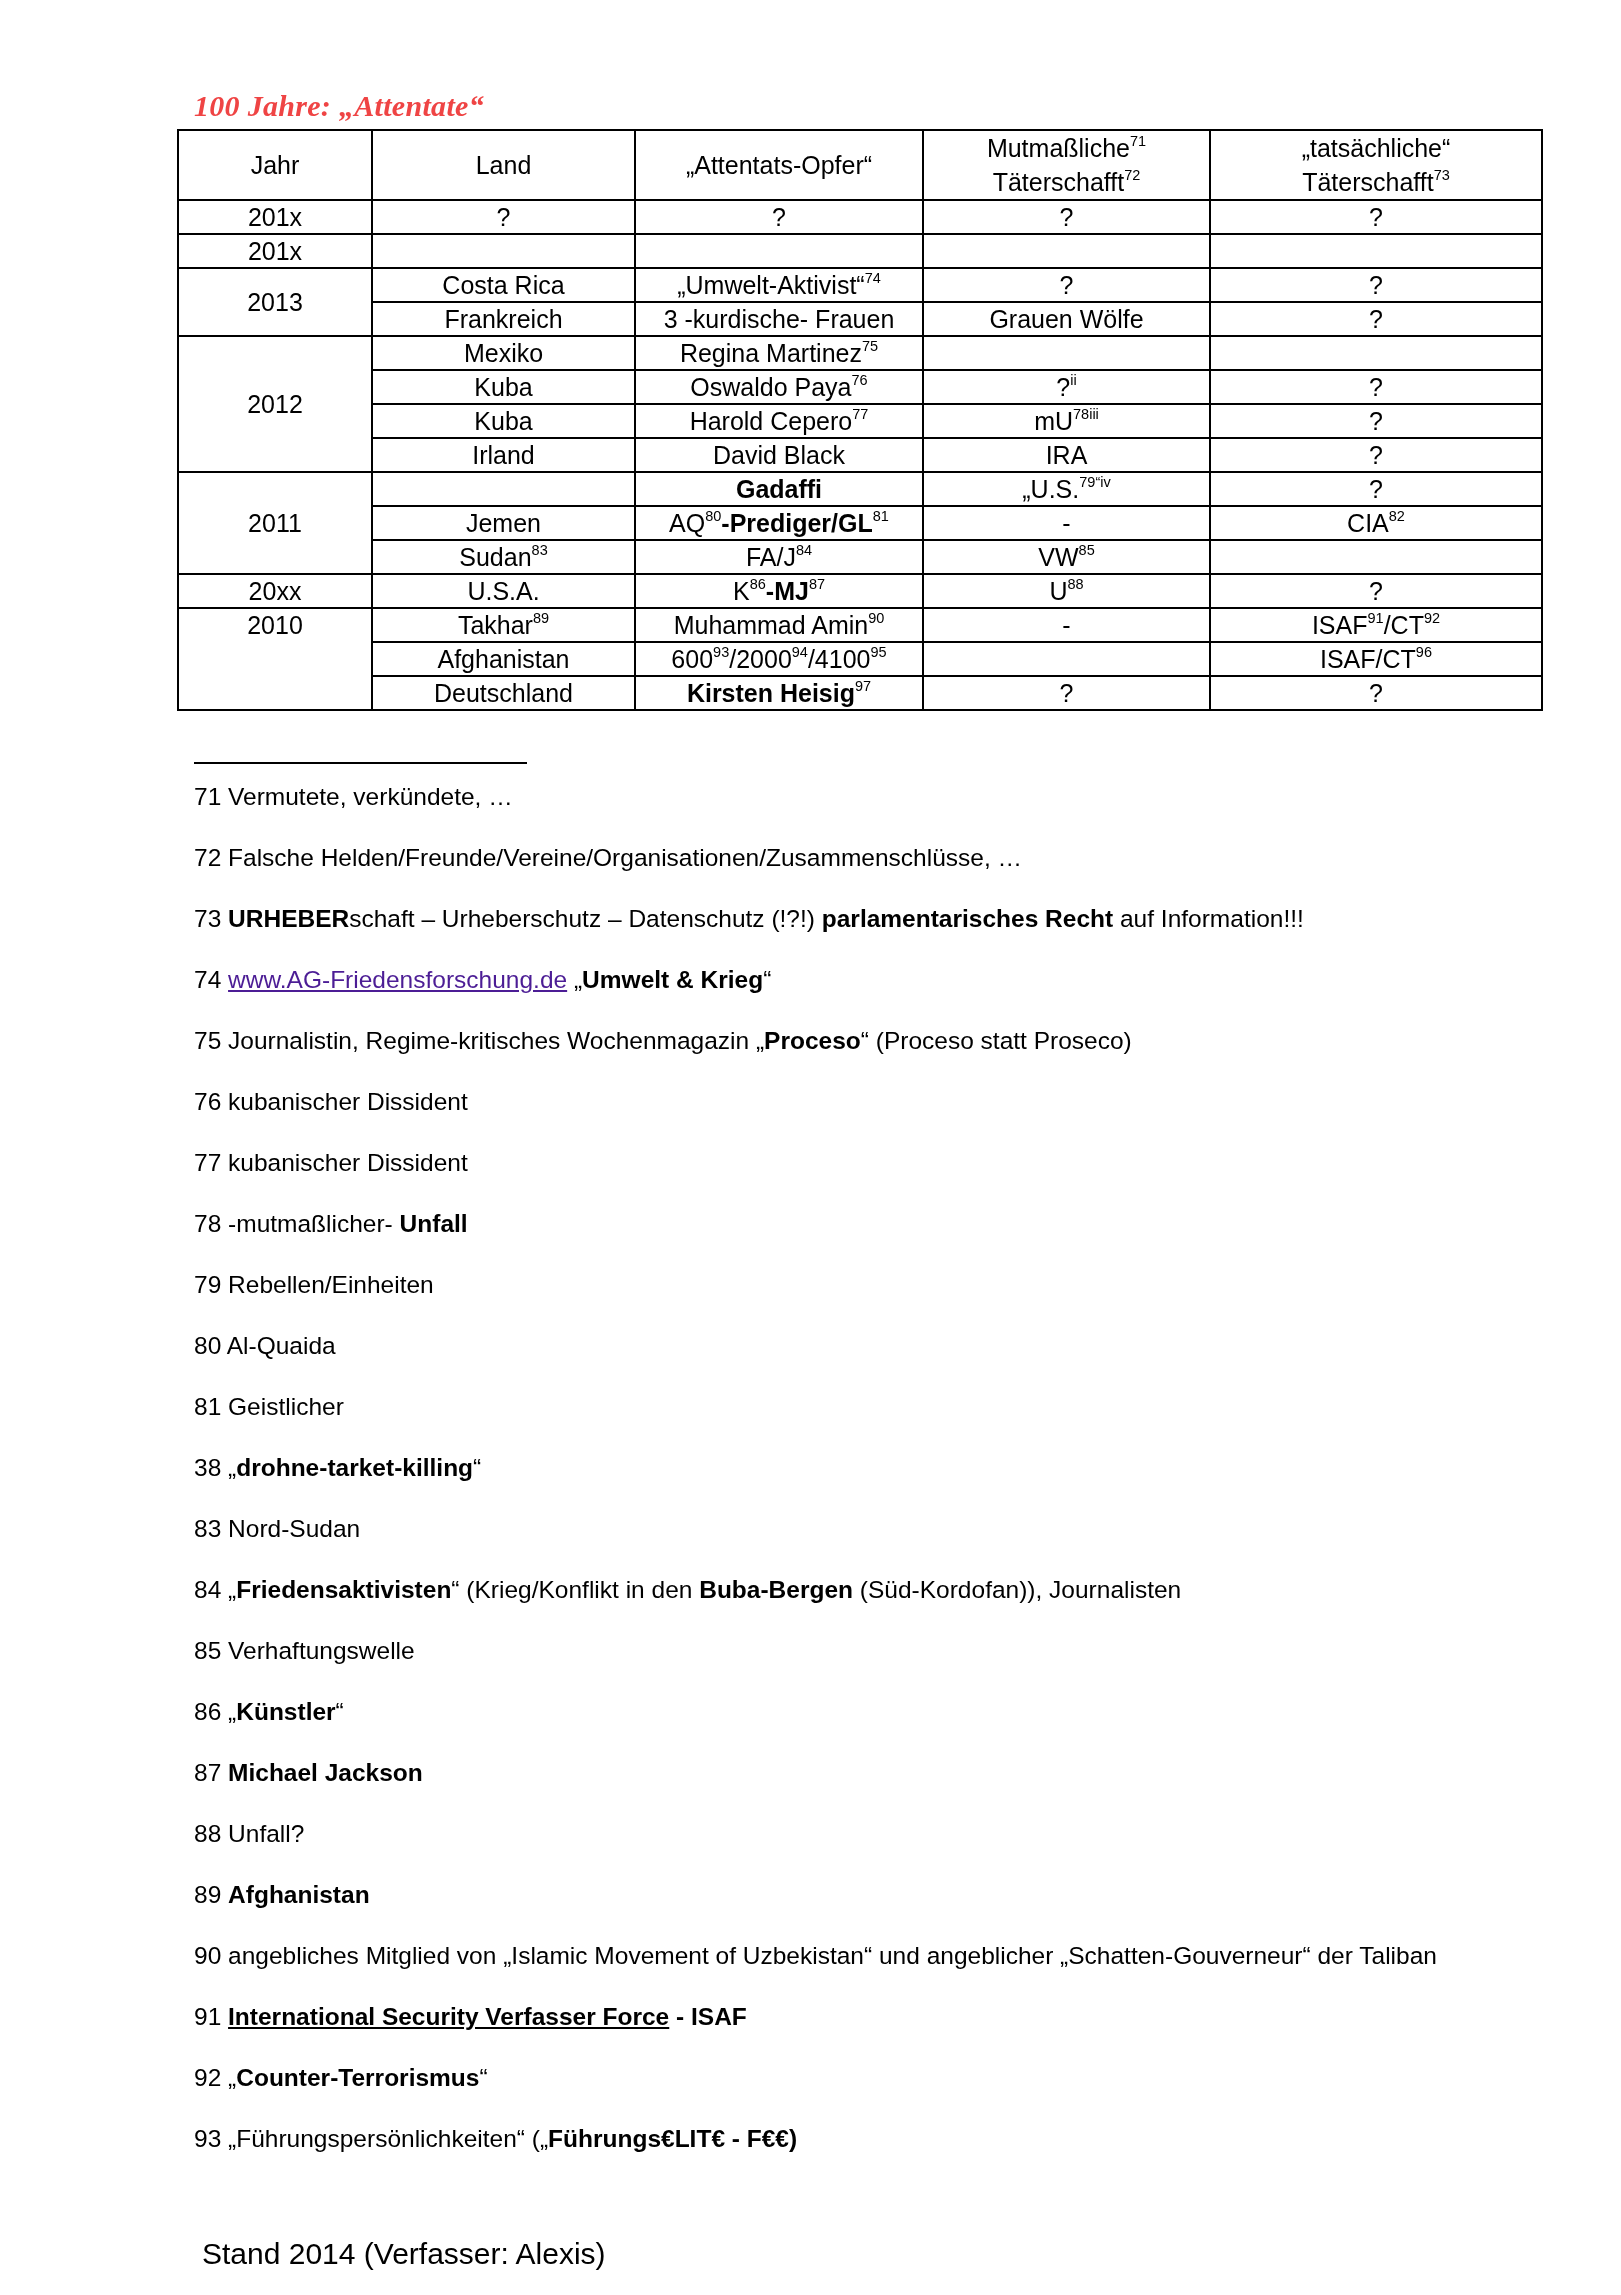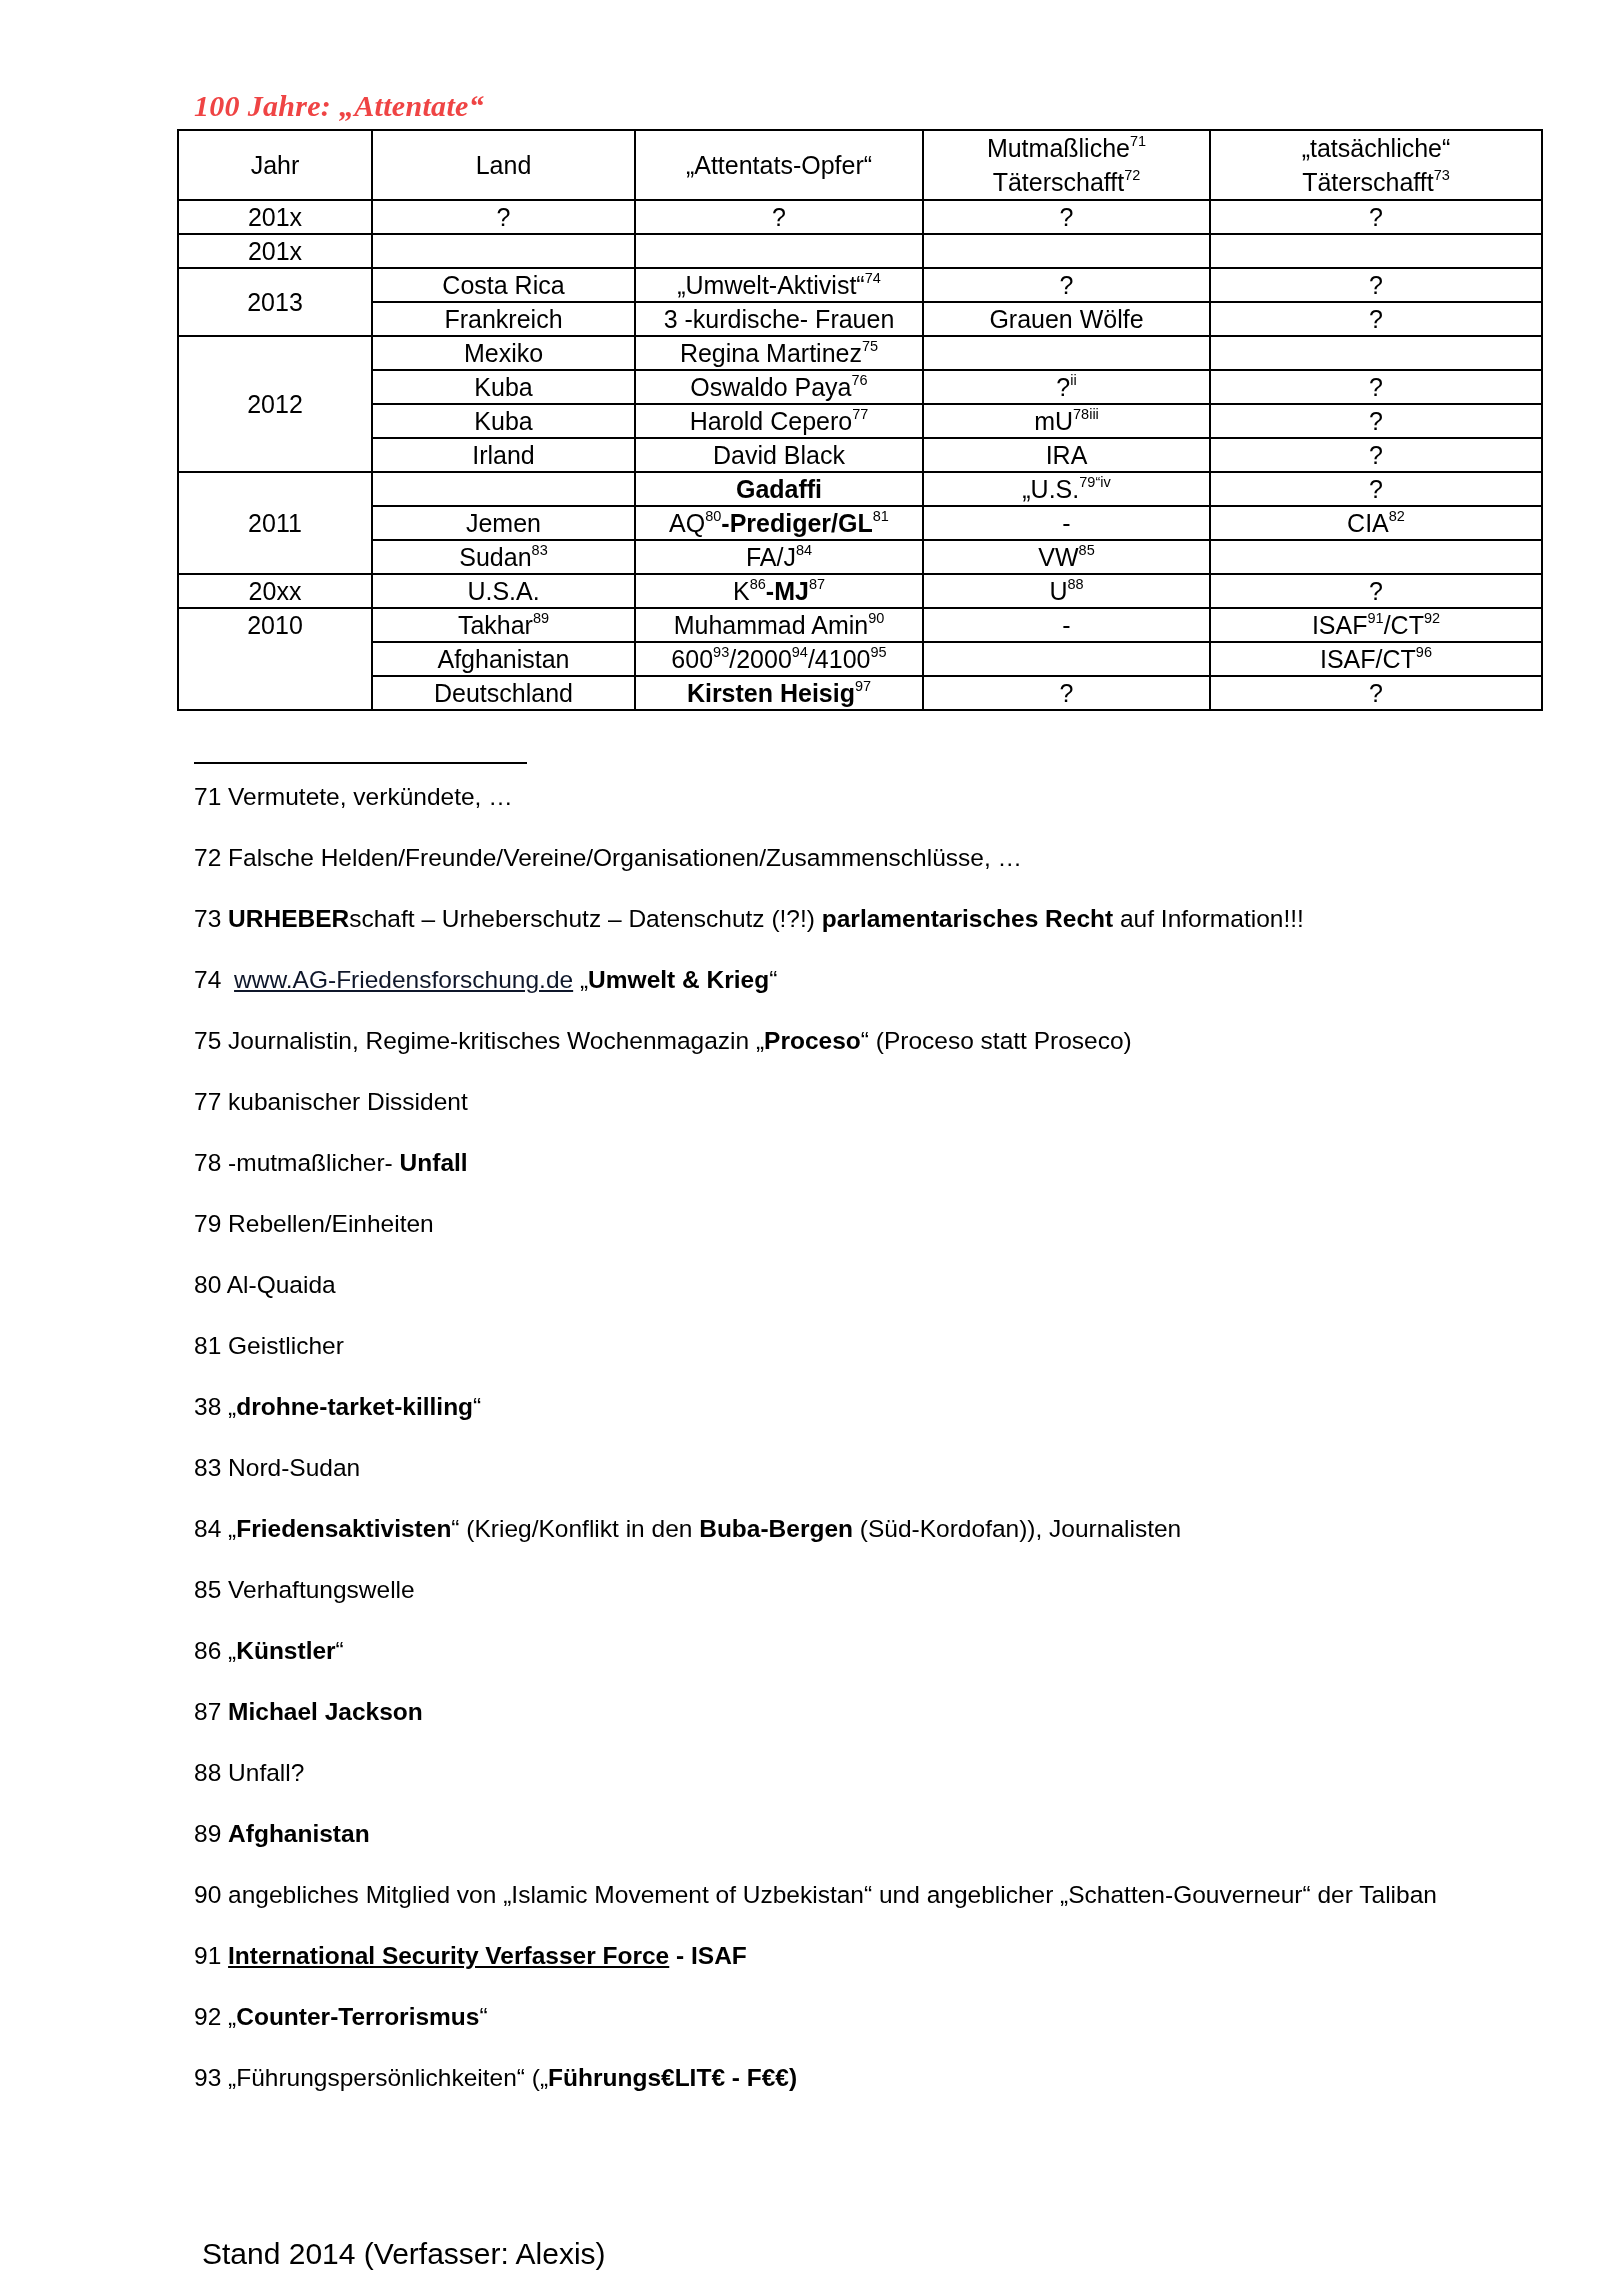--- a/index.html
+++ b/index.html
@@ -147,22 +147,23 @@
         <td><span>?</span></td>
       </tr>
     </tbody>
 </table>
 
 <div class="footnote-sep"></div>
 <ol class="footnotes" id="footnotes">
     <li><span>71 Vermutete, verkündete, …</span></li>
     <li><span>72 Falsche Helden/Freunde/Vereine/Organisationen/Zusammenschlüsse, …</span></li>
     <li><span>73 </span><b>URHEBER</b><span>schaft – Urheberschutz – Datenschutz (!?!) </span><b>parlamentarisches Recht</b><span> auf Information!!!</span></li>
-    <li><span>74 </span><a style="color: #0f172a; margin-left: 6px;">www.AG-Friedensforschung.de</a><span> „</span><b>Umwelt &amp; Krieg</b><span>“</span></li>
+    <li><span>74 </span><a style="color: #4c1d95;">www.AG-Friedensforschung.de</a><span> „</span><b>Umwelt &amp; Krieg</b><span>“</span></li>
     <li><span>75 Journalistin, Regime-kritisches Wochenmagazin „</span><b>Proceso</b><span>“ (Proceso statt Proseco)</span></li>
+    <li><span>76 kubanischer Dissident</span></li>
     <li><span>77 kubanischer Dissident</span></li>
     <li><span>78 -mutmaßlicher- </span><b>Unfall</b></li>
     <li><span>79 Rebellen/Einheiten</span></li>
     <li><span>80 Al-Quaida</span></li>
     <li><span>81 Geistlicher</span></li>
     <li><span>38 „</span><b>drohne-tarket-killing</b><span>“</span></li>
     <li><span>83 Nord-Sudan</span></li>
     <li><span>84 „</span><b>Friedensaktivisten</b><span>“ (Krieg/Konflikt  in den </span><b>Buba-Bergen</b><span> (Süd-Kordofan)), Journalisten</span></li>
     <li><span>85 Verhaftungswelle</span></li>
     <li><span>86 „</span><b>Künstler</b><span>“</span></li>

